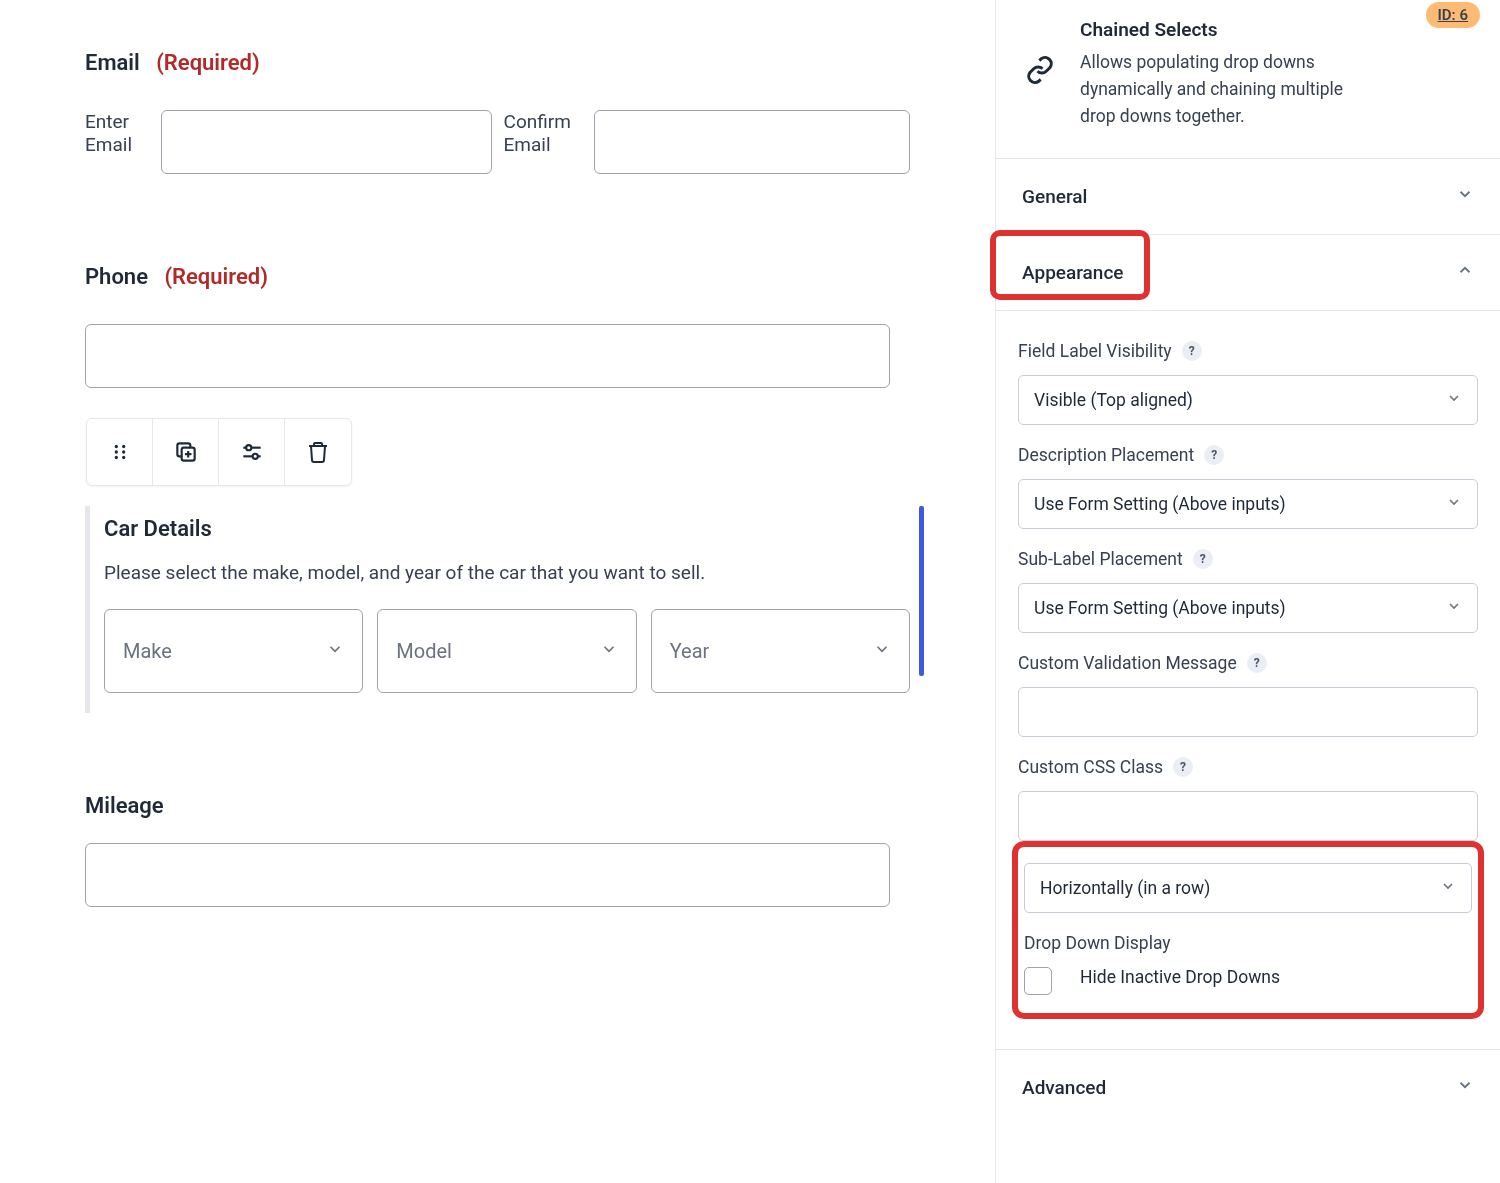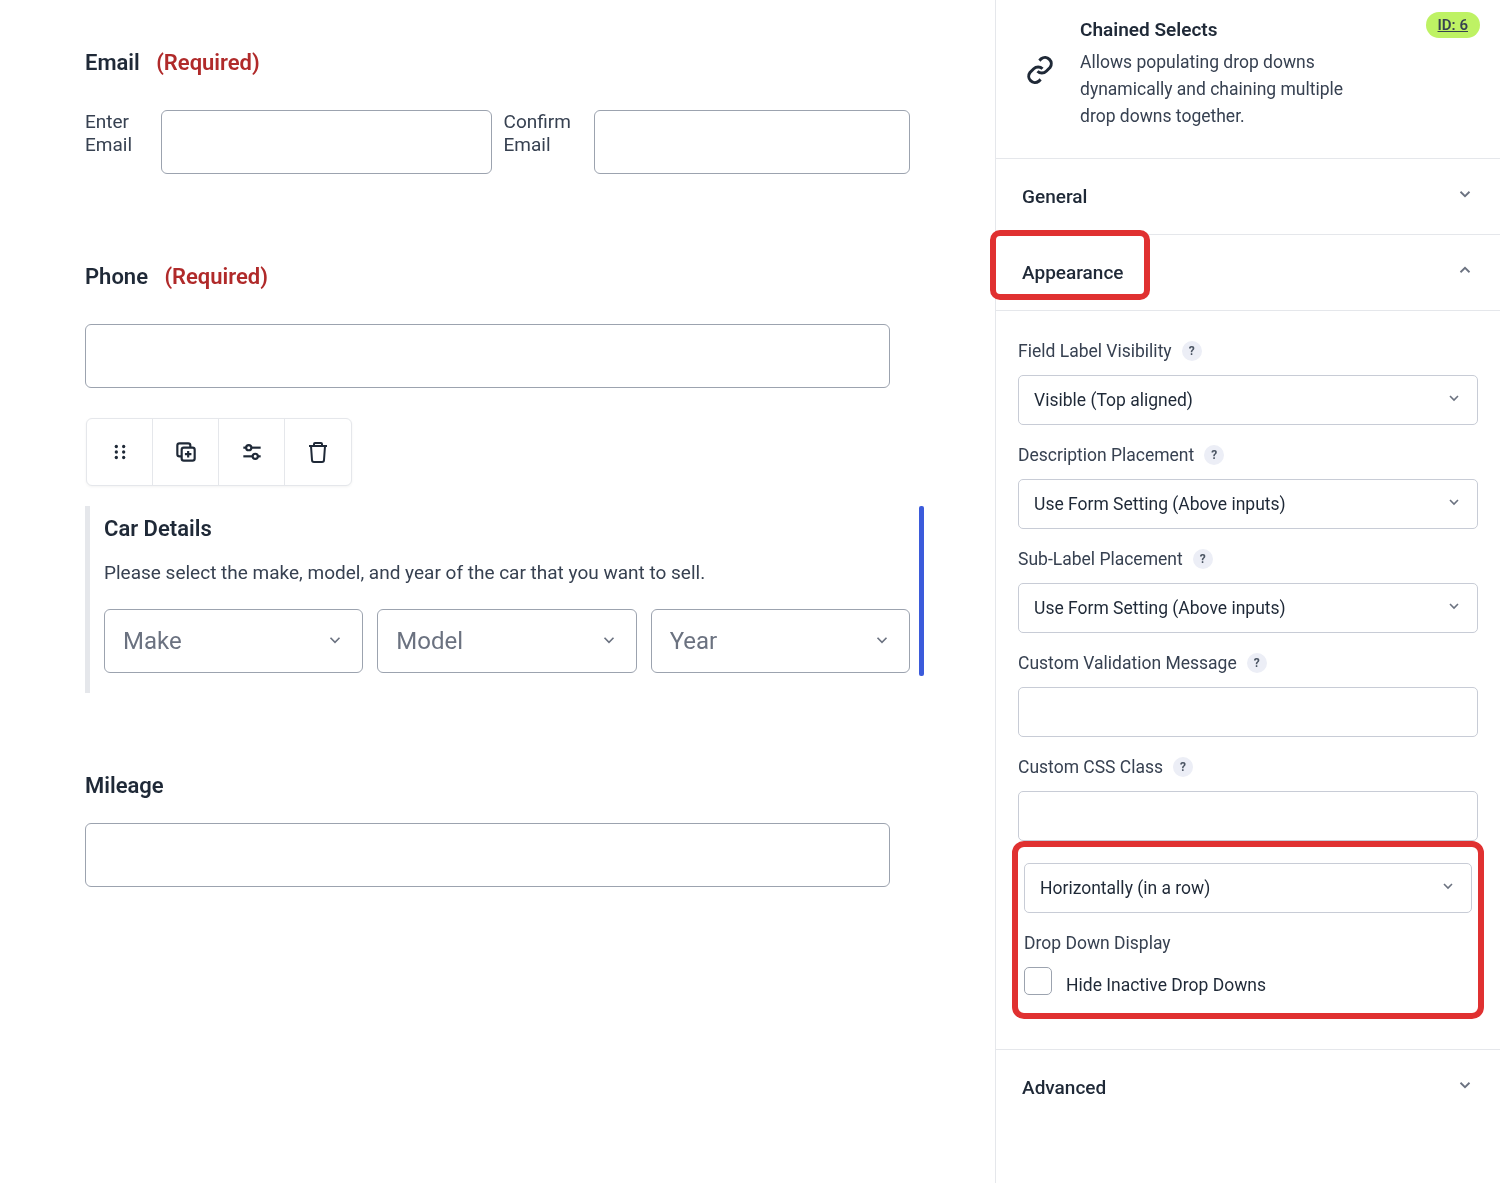--- a/index.html
+++ b/index.html
@@ -81,29 +81,29 @@
     width: 5px;
     height: 170px;
     background: #3b5bdb;
     border-radius: 2px;
   }
   .selected-title { font-size: 22px; font-weight: 600; margin-bottom: 20px; }
   .desc { font-size: 19px; color: #374151; margin-bottom: 25px; }
   .selects-row { display: flex; gap: 14px; }
   .select {
     flex: 1;
-    height: 64px;
+    height: 84px;
     border: 1px solid #9ca3af;
     border-radius: 6px;
     padding: 4px 18px;
     display: flex;
     align-items: center;
     justify-content: space-between;
     color: #6b7280;
-    font-size: 24px;
+    font-size: 20px;
     cursor: pointer;
     background: #fff;
   }
 
   .mileage-block .field-label { margin-bottom: 25px; }
   .mileage-block .desc { margin-bottom: 28px; }
 
   
   .sb-header {
     padding: 18px 22px 28px 22px;
@@ -119,22 +119,22 @@
   }
   .sb-title {
     font-size: 19px;
     font-weight: 600;
     color: #1f2937;
     margin-bottom: 8px;
   }
   .sb-desc { font-size: 17.5px; color: #374151; line-height: 1.55; max-width: 290px;}
   .id-badge {
     position: absolute;
-    top: 12px; right: 20px;
-    background: #bef264;
+    top: 2px; right: 20px;
+    background: #fdba74;
     border-radius: 14px;
     padding: 4px 12px;
     font-size: 15px;
     font-weight: 600;
     color: #374151;
     text-decoration: underline;
   }
   .section-head {
     padding: 26px 26px;
     display:flex;
@@ -182,21 +182,21 @@
   }
   .sb-input {
     width: 100%;
     height: 50px;
     border: 1px solid #c8ccd6;
     border-radius: 5px;
     padding: 0 15px;
     font-size: 17px;
     background: #fff;
   }
-  .checkbox-row { display:flex;align-items:flex-end;gap:14px; margin-top: 6px;}
+  .checkbox-row { display:flex;align-items:flex-start;gap:28px; margin-top: 6px;}
   .checkbox {
     width: 28px; height: 28px;
     border: 1.5px solid #9ca3af;
     border-radius: 5px;
     background: #fff;
     cursor: pointer;
   }
   .chev svg { stroke: #6b7280; }
   .highlight-red {
     border: 6px solid #e03131;

